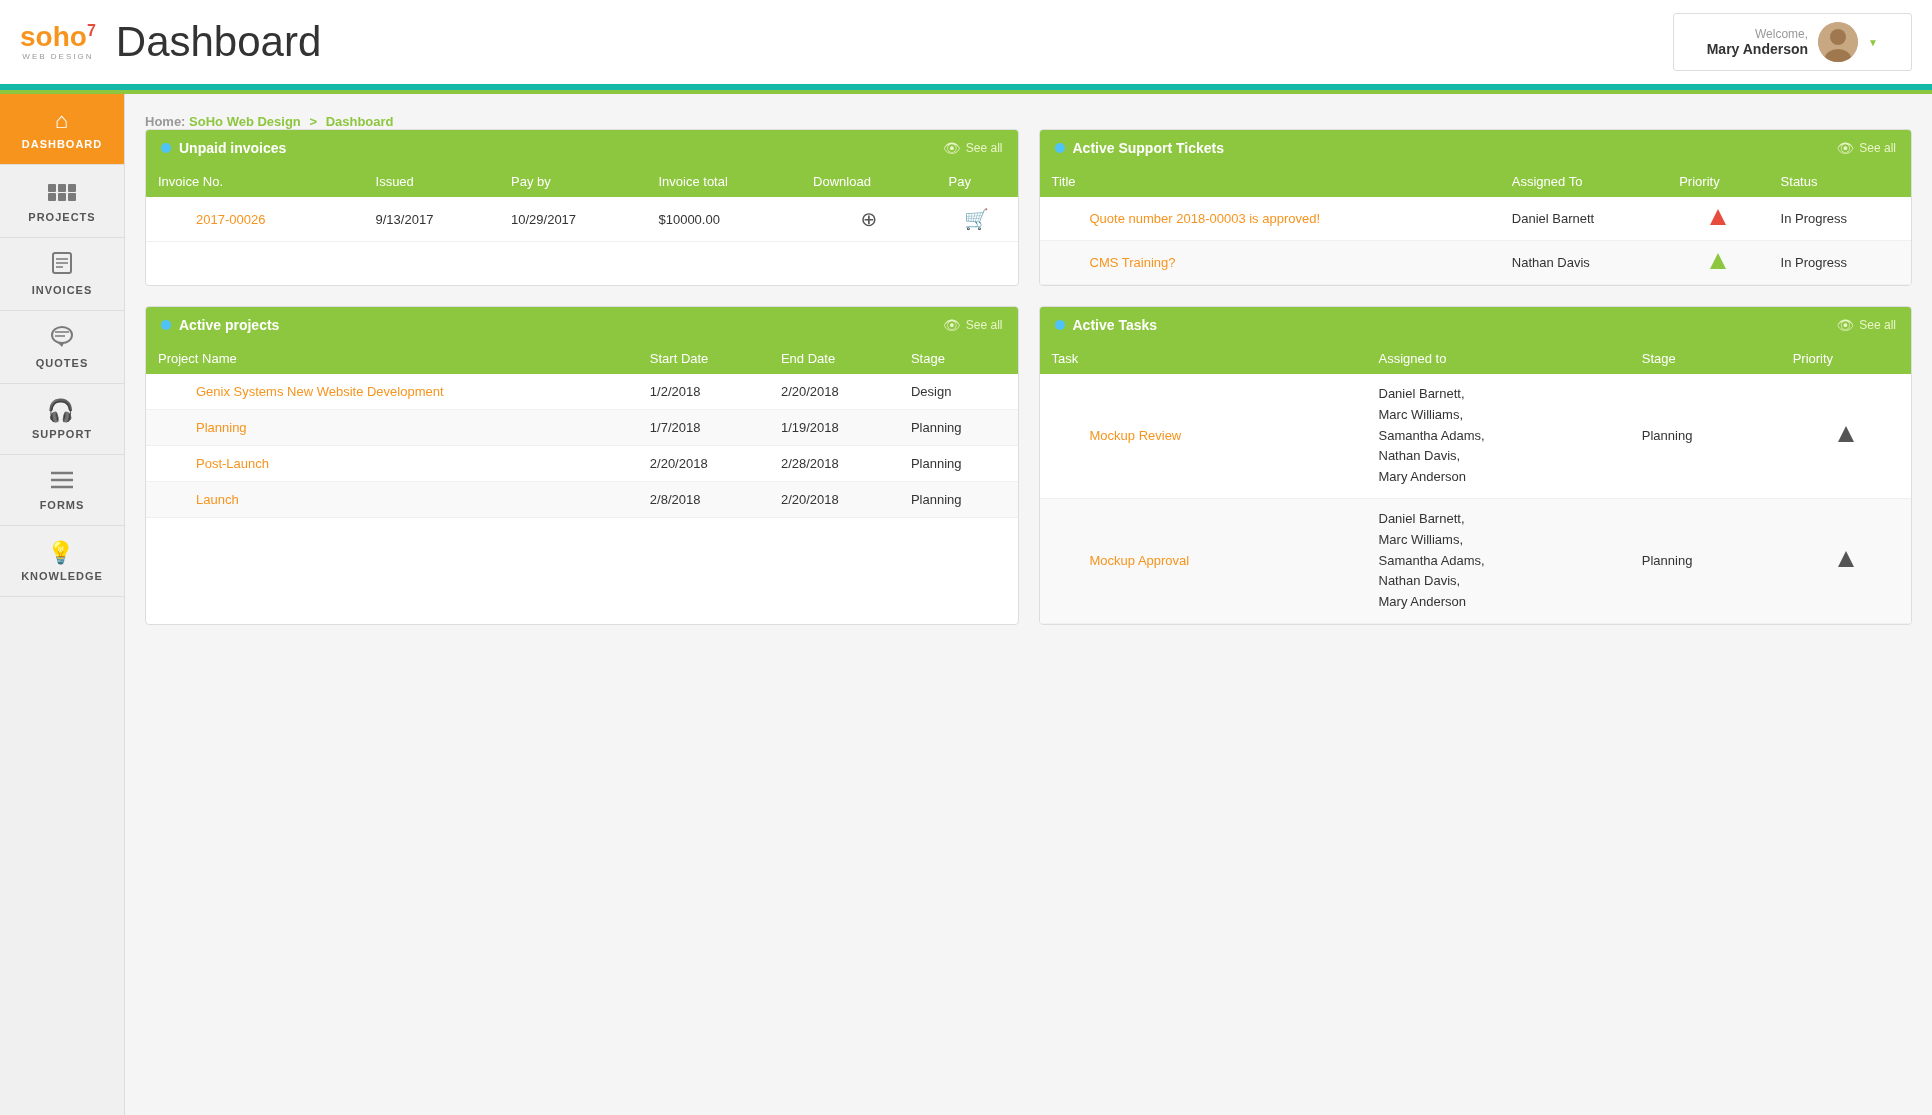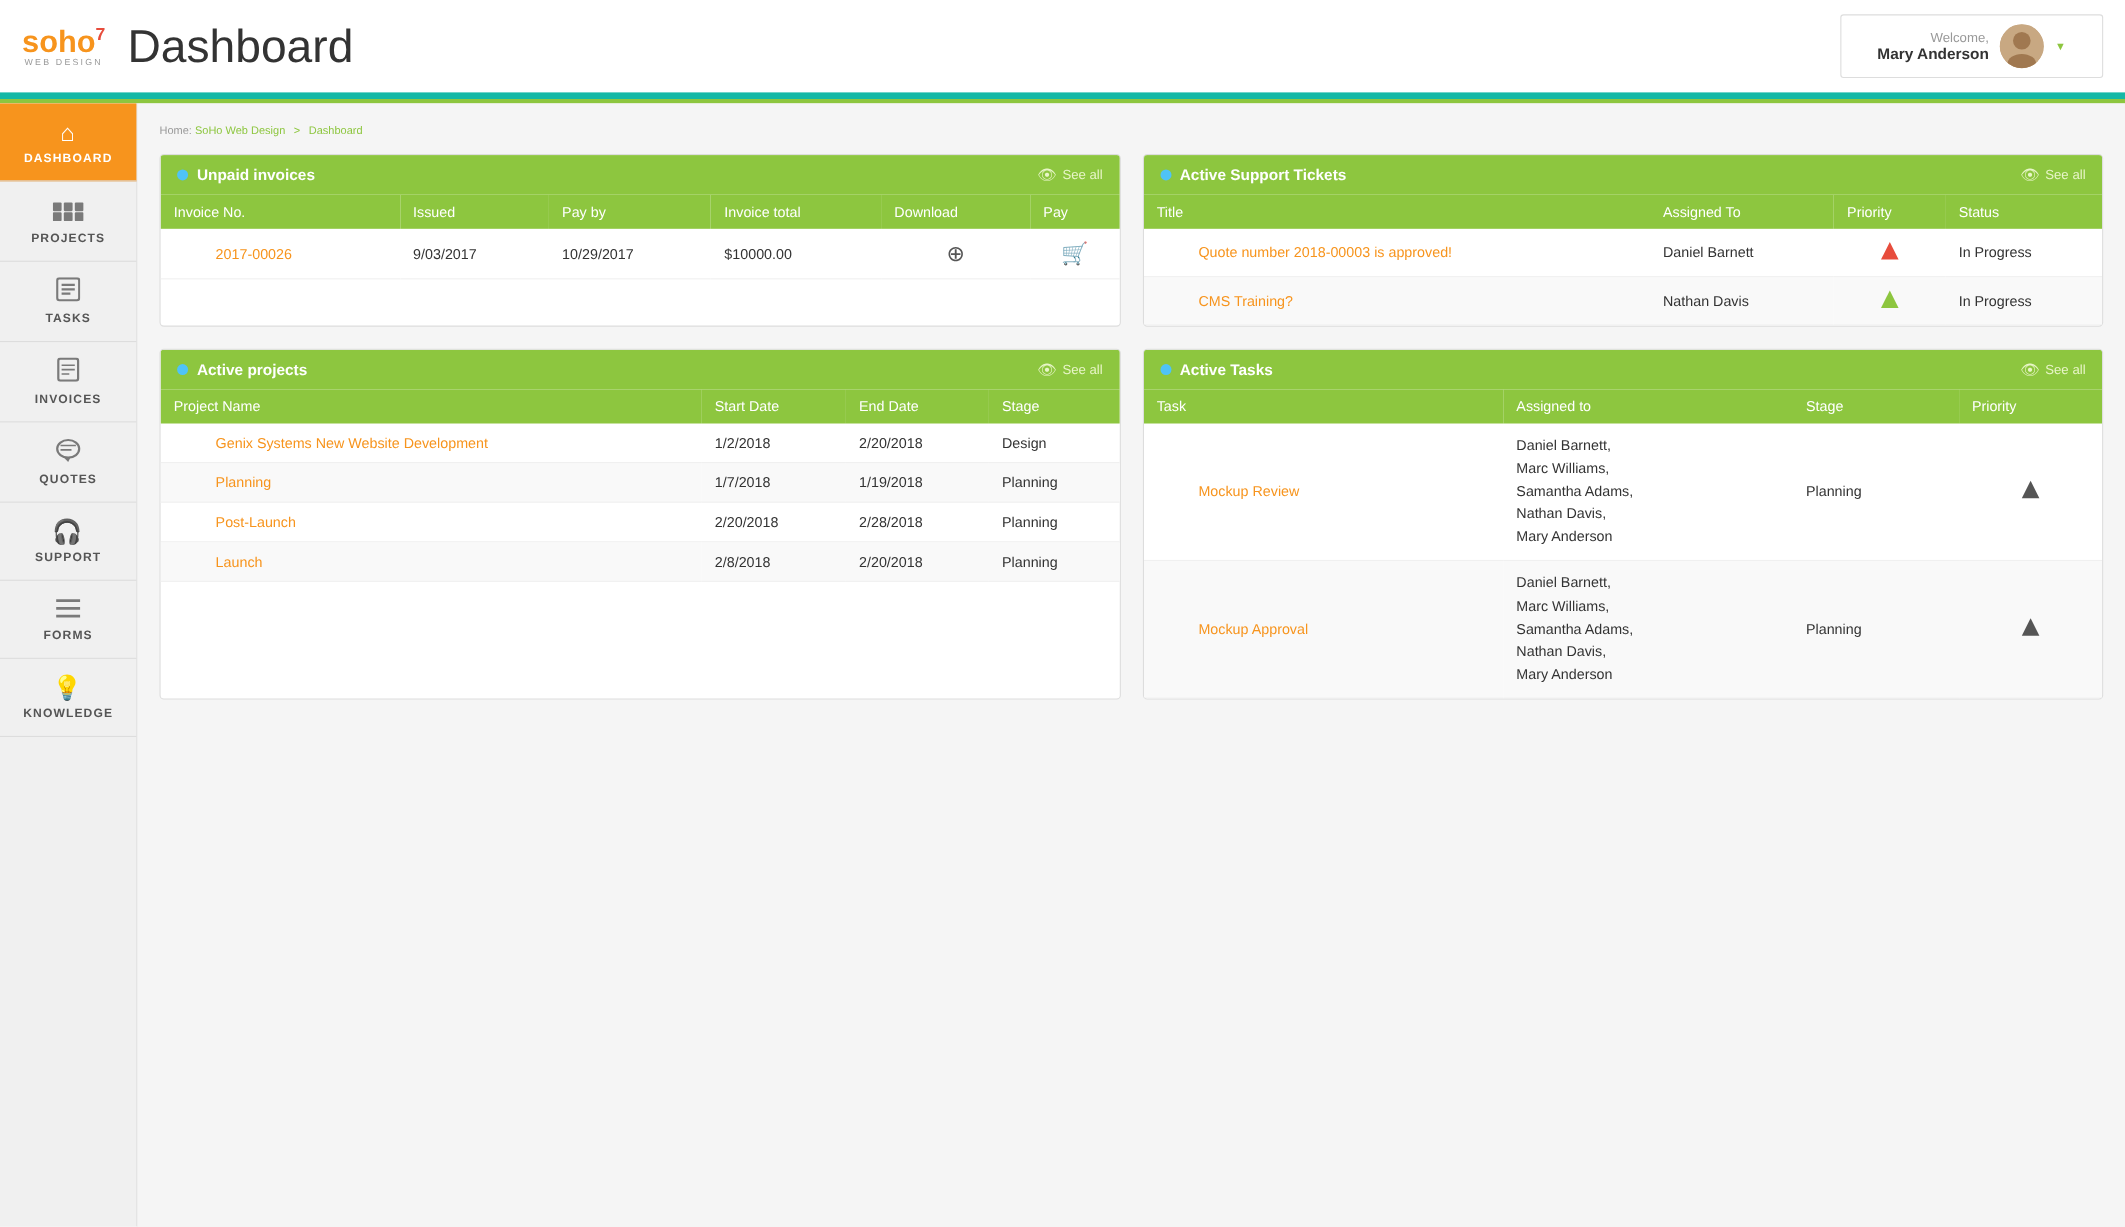--- a/index.html
+++ b/index.html
@@ -102,23 +102,23 @@
     
     .content {
       flex: 1;
       padding: 20px;
       overflow-y: auto;
       background: #f5f5f5;
     }
 
     
     .breadcrumb {
-      font-size: 10px;
+      font-size: 13px;
       color: #999;
-      margin-bottom: 15px;
+      font-weight: bold;
     }
     .breadcrumb a { color: #8dc63f; text-decoration: none; }
     .breadcrumb .sep { color: #8dc63f; margin: 0 5px; }
     .breadcrumb .current { color: #8dc63f; }
 
     
     .dashboard-grid {
       display: grid;
       grid-template-columns: 1fr 1fr;
       gap: 20px;
@@ -241,31 +241,20 @@
         <svg width="28" height="22" viewBox="0 0 28 22" fill="none">
           <rect x="0" y="5" width="8" height="8" rx="1" fill="#7a7a7a"></rect>
           <rect x="10" y="5" width="8" height="8" rx="1" fill="#7a7a7a"></rect>
           <rect x="20" y="5" width="8" height="8" rx="1" fill="#7a7a7a"></rect>
           <rect x="0" y="14" width="8" height="8" rx="1" fill="#7a7a7a"></rect>
           <rect x="10" y="14" width="8" height="8" rx="1" fill="#7a7a7a"></rect>
           <rect x="20" y="14" width="8" height="8" rx="1" fill="#7a7a7a"></rect>
         </svg>
       </span>
       <span>PROJECTS</span>
-    </div>
-    <div class="sidebar-item">
-      <span class="sidebar-icon">
-        <svg width="22" height="22" viewBox="0 0 22 22" fill="none">
-          <rect x="1" y="1" width="20" height="20" rx="2" stroke="#7a7a7a" stroke-width="2" fill="none"></rect>
-          <line x1="5" y1="7" x2="17" y2="7" stroke="#7a7a7a" stroke-width="2"></line>
-          <line x1="5" y1="11" x2="17" y2="11" stroke="#7a7a7a" stroke-width="2"></line>
-          <line x1="5" y1="15" x2="13" y2="15" stroke="#7a7a7a" stroke-width="2"></line>
-        </svg>
-      </span>
-      <span>TASKS</span>
     </div>
     <div class="sidebar-item">
       <span class="sidebar-icon">
         <svg width="22" height="22" viewBox="0 0 22 22" fill="none">
           <rect x="2" y="1" width="18" height="20" rx="2" stroke="#7a7a7a" stroke-width="2" fill="none"></rect>
           <line x1="5" y1="7" x2="17" y2="7" stroke="#7a7a7a" stroke-width="1.5"></line>
           <line x1="5" y1="11" x2="17" y2="11" stroke="#7a7a7a" stroke-width="1.5"></line>
           <line x1="5" y1="15" x2="12" y2="15" stroke="#7a7a7a" stroke-width="1.5"></line>
         </svg>
       </span>
@@ -332,21 +321,21 @@
                 <th>Issued</th>
                 <th>Pay by</th>
                 <th>Invoice total</th>
                 <th>Download</th>
                 <th>Pay</th>
               </tr>
             </thead>
             <tbody id="invoices-tbody">
             <tr>
     <td><a class="link-orange">2017-00026</a></td>
-    <td>9/03/2017</td>
+    <td>9/13/2017</td>
     <td>10/29/2017</td>
     <td>$10000.00</td>
     <td style="text-align:center"><span class="action-icon">⊕</span></td>
     <td style="text-align:center"><span class="action-icon">🛒</span></td>
   </tr>
               </tbody>
           </table>
         </div>
       </div>
 

